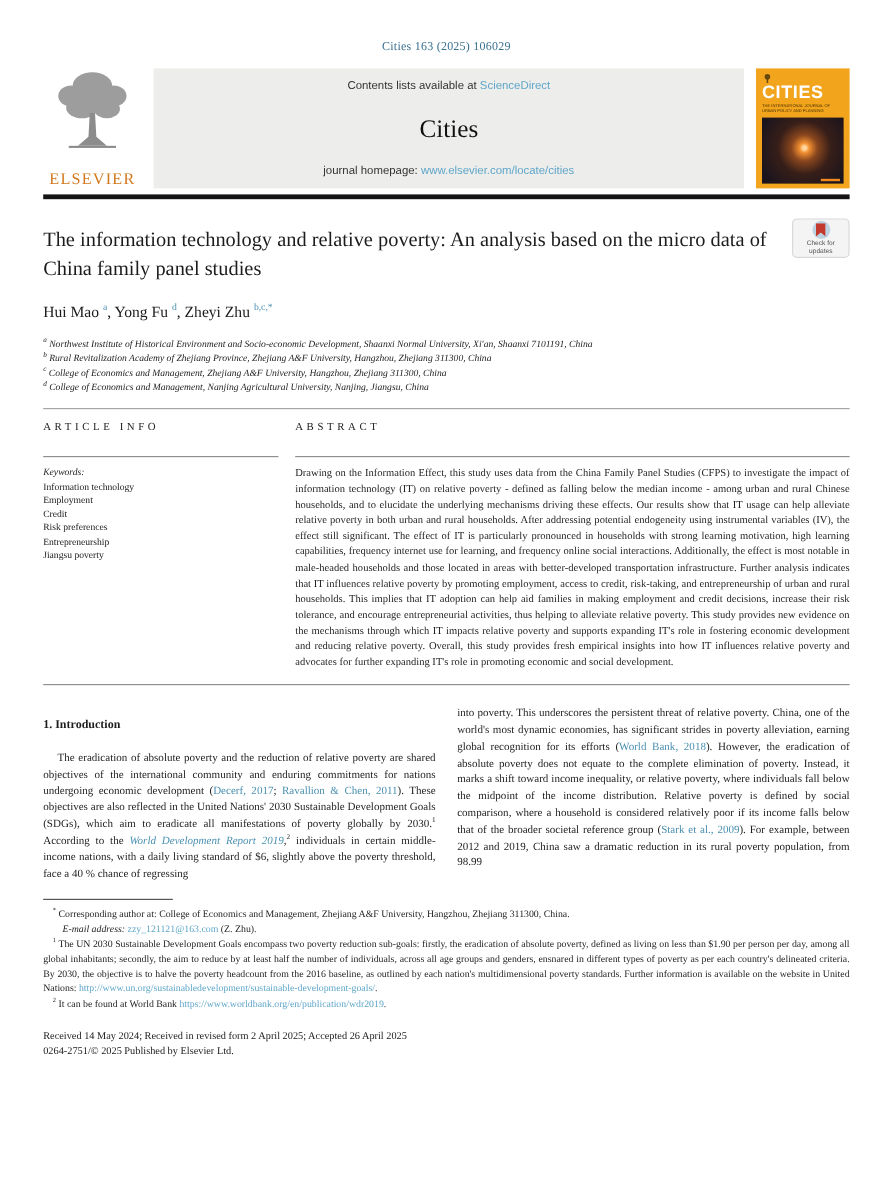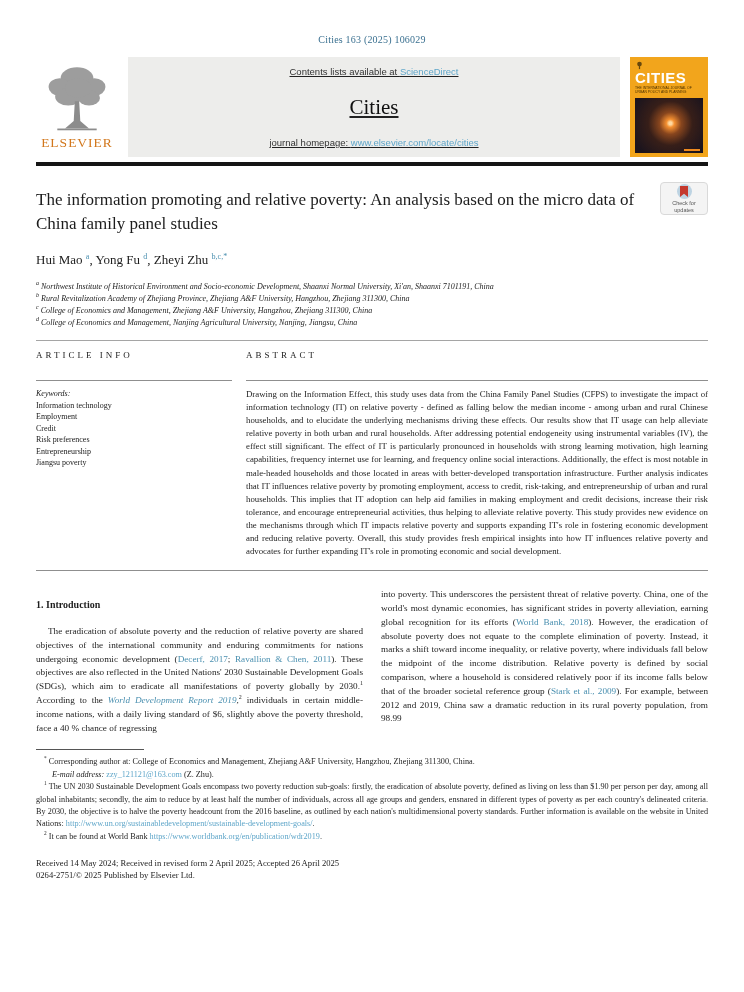--- a/index.html
+++ b/index.html
@@ -20,24 +20,24 @@
     position:relative;
   }
   .page{width:744px;height:992px;padding:34px 36px 0 36px;overflow:hidden;}
 
   
   .citation{:;}
   .citation{text-align:center;font-size:10px;color:var(--steel);letter-spacing:.2px;}
 
   
   .masthead{display:flex;align-items:stretch;margin-top:12px;height:100px;}
-  .logo-col{width:82px;display:flex;flex-direction:column;align-items:center;justify-content:center;}
+  .logo-col{width:82px;display:flex;flex-direction:column;align-items:center;justify-content:space-between;}
   .logo-col svg{display:block;}
   .els-word{font-size:13.5px;color:var(--els-orange);letter-spacing:1px;margin-top:1px;}
-  .banner{flex:1;background:#ededeb;margin:0 10px;display:flex;flex-direction:column;justify-content:space-between;text-align:center;padding:9px 6px;text-decoration:underline;}
+  .banner{flex:1;background:#ededeb;margin:0 10px;display:flex;flex-direction:column;justify-content:space-between;text-align:center;padding:9px 6px;}
   .banner-line{font-family:"Liberation Sans",sans-serif;font-size:9.5px;color:#333;}
   .banner-line .lnk{color:var(--url);}
   .journal-title{font-size:21px;color:#111;}
   .cover{width:78px;background:var(--amber);position:relative;padding:4px 5px;display:flex;flex-direction:column;}
   .cover-mark{width:9px;height:9px;opacity:.75;}
   .cover-title{font-family:"Liberation Sans",sans-serif;font-weight:bold;font-size:15px;color:#fff;letter-spacing:.5px;line-height:1;margin-top:0px;}
   .cover-sub{font-family:"Liberation Sans",sans-serif;font-size:3.4px;color:#4a3000;line-height:1.25;margin-top:1px;}
   .cover-art{flex:1;margin-top:3px;background:
       radial-gradient(circle at 52% 46%, #ffd9a0 0 1.5px, rgba(255,150,50,.95) 4px, rgba(225,110,30,.55) 11px, rgba(120,55,15,.30) 22px, rgba(28,20,26,0) 40px),
       #1b141d;position:relative;}
@@ -135,21 +135,21 @@
       <div class="cover-sub">THE INTERNATIONAL JOURNAL OF URBAN POLICY AND PLANNING</div>
       <div class="cover-art">
           <span class="bar"></span>
         </div>
     </div>
   </div>
 
   <div class="black-bar"></div>
 
   <div class="title-row">
-    <h1 class="article-title" style="font-weight:normal;">The information promoting and relative poverty: An analysis based on the micro data of China family panel studies</h1>
+    <h1 class="article-title" style="font-weight:normal;">The information technology and relative poverty: An analysis based on the micro data of China family panel studies</h1>
     <div class="badge">
       <div class="badge-circle">
         <svg width="8" height="11" viewBox="0 0 8 11">
           <path d="M0 0 h8 v11 l-4 -3.2 l-4 3.2 Z" fill="#c4392e"></path>
         </svg>
       </div>
       <div class="badge-label">Check for
 updates</div>
     </div>
   </div>

